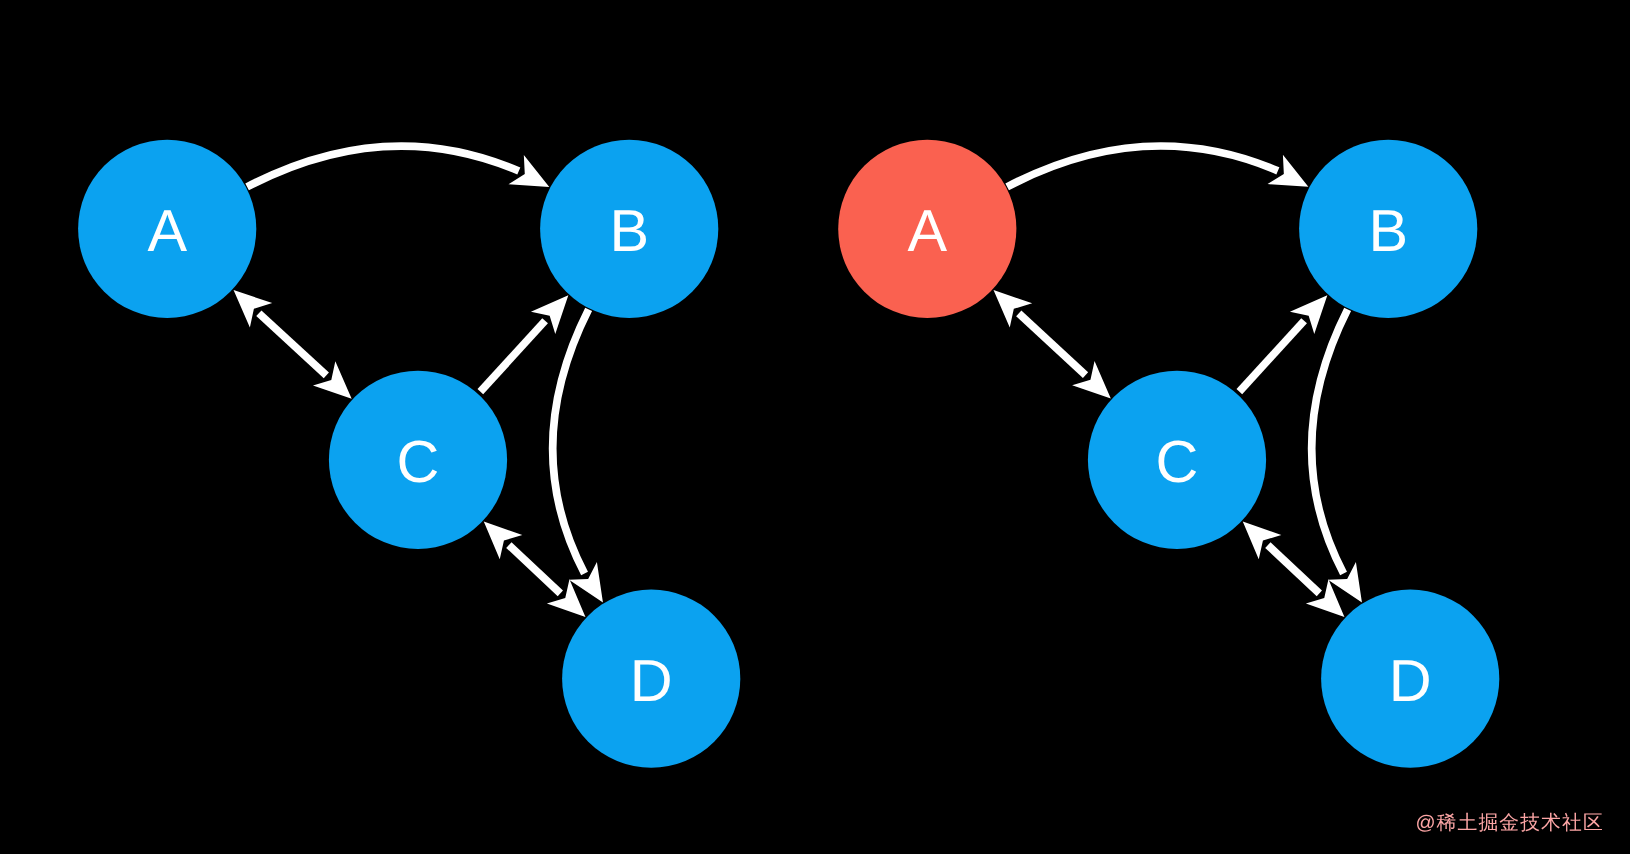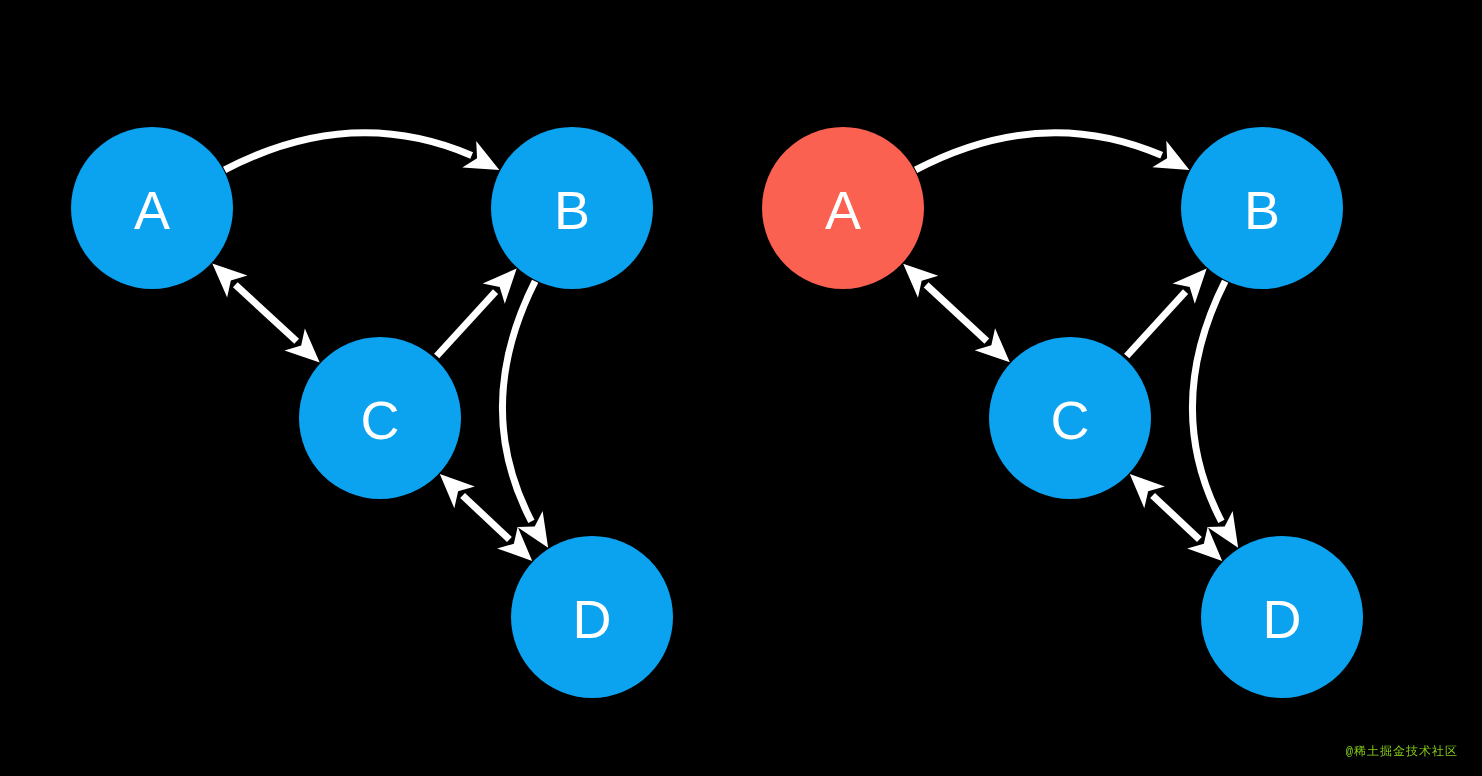--- a/index.html
+++ b/index.html
@@ -40,23 +40,23 @@
   .edge-path {
     fill: none;
     stroke: #ffffff;
     stroke-width: 7;
     stroke-linecap: butt;
   }
   .watermark {
     position: absolute;
     right: 24px;
     bottom: 16px;
-    color: #84cc16;
-    font-family: Liberation Mono, monospace;
-    font-size: 12px;
+    color: #fca5a5;
+    font-family: Liberation Sans, sans-serif;
+    font-size: 18px;
     letter-spacing: 1px;
     user-select: none;
     white-space: nowrap;
   }
 </style>
 </head>
 <body>
 
 <div id="stage">
 

